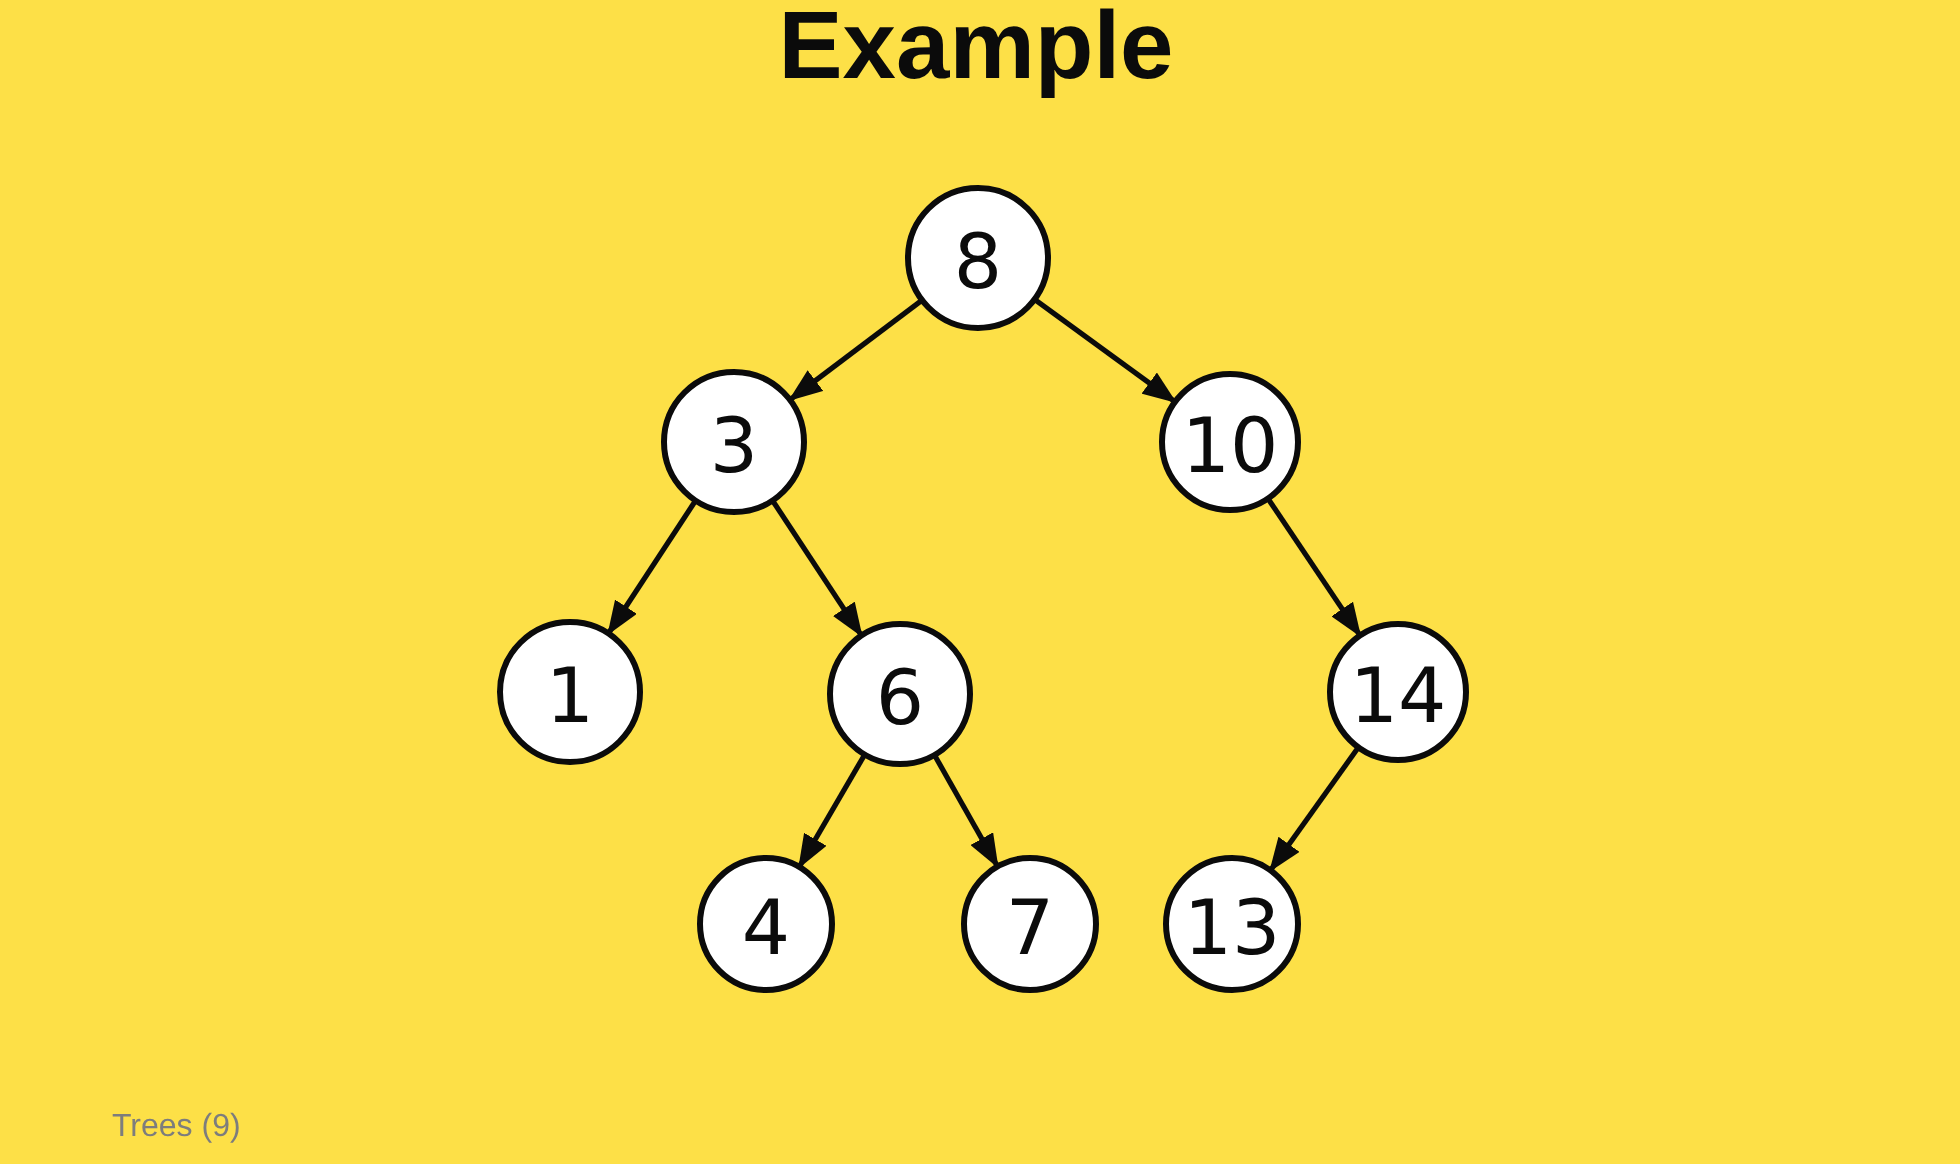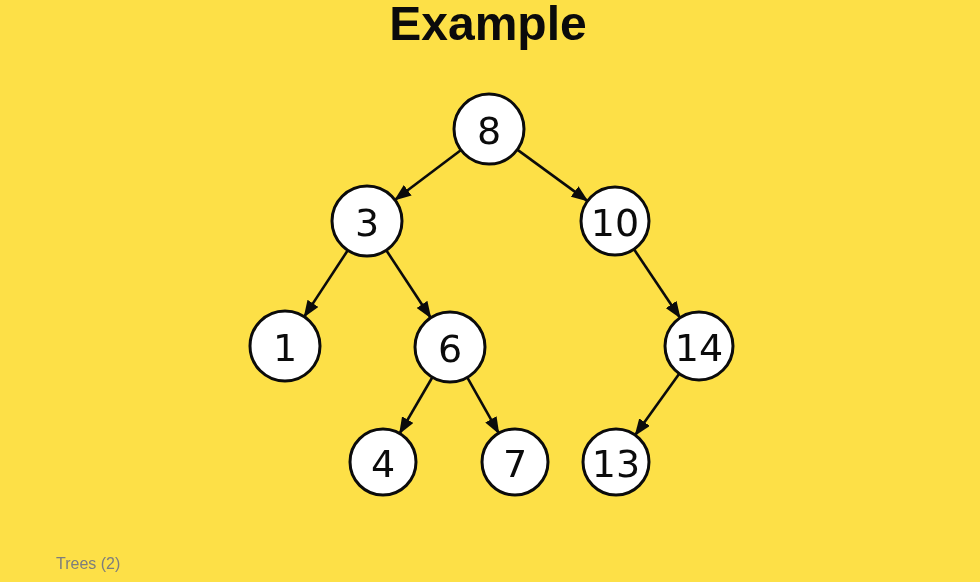--- a/index.html
+++ b/index.html
@@ -104,14 +104,14 @@
           <circle cx="515" cy="462" r="33" fill="#ffffff" stroke="#0b0b0b" stroke-width="3"></circle>
           <text x="515" y="462" text-anchor="middle" dominant-baseline="central" dy="2">7</text>
         </g>
         <g>
           <circle cx="616" cy="462" r="33" fill="#ffffff" stroke="#0b0b0b" stroke-width="3"></circle>
           <text x="616" y="462" text-anchor="middle" dominant-baseline="central" dy="2">13</text>
         </g>
       </g>
   </svg>
 
-  <div class="slide-footer">Trees (2)</div>
+  <div class="slide-footer">Trees (9)</div>
 </div>
 
 </body></html>

